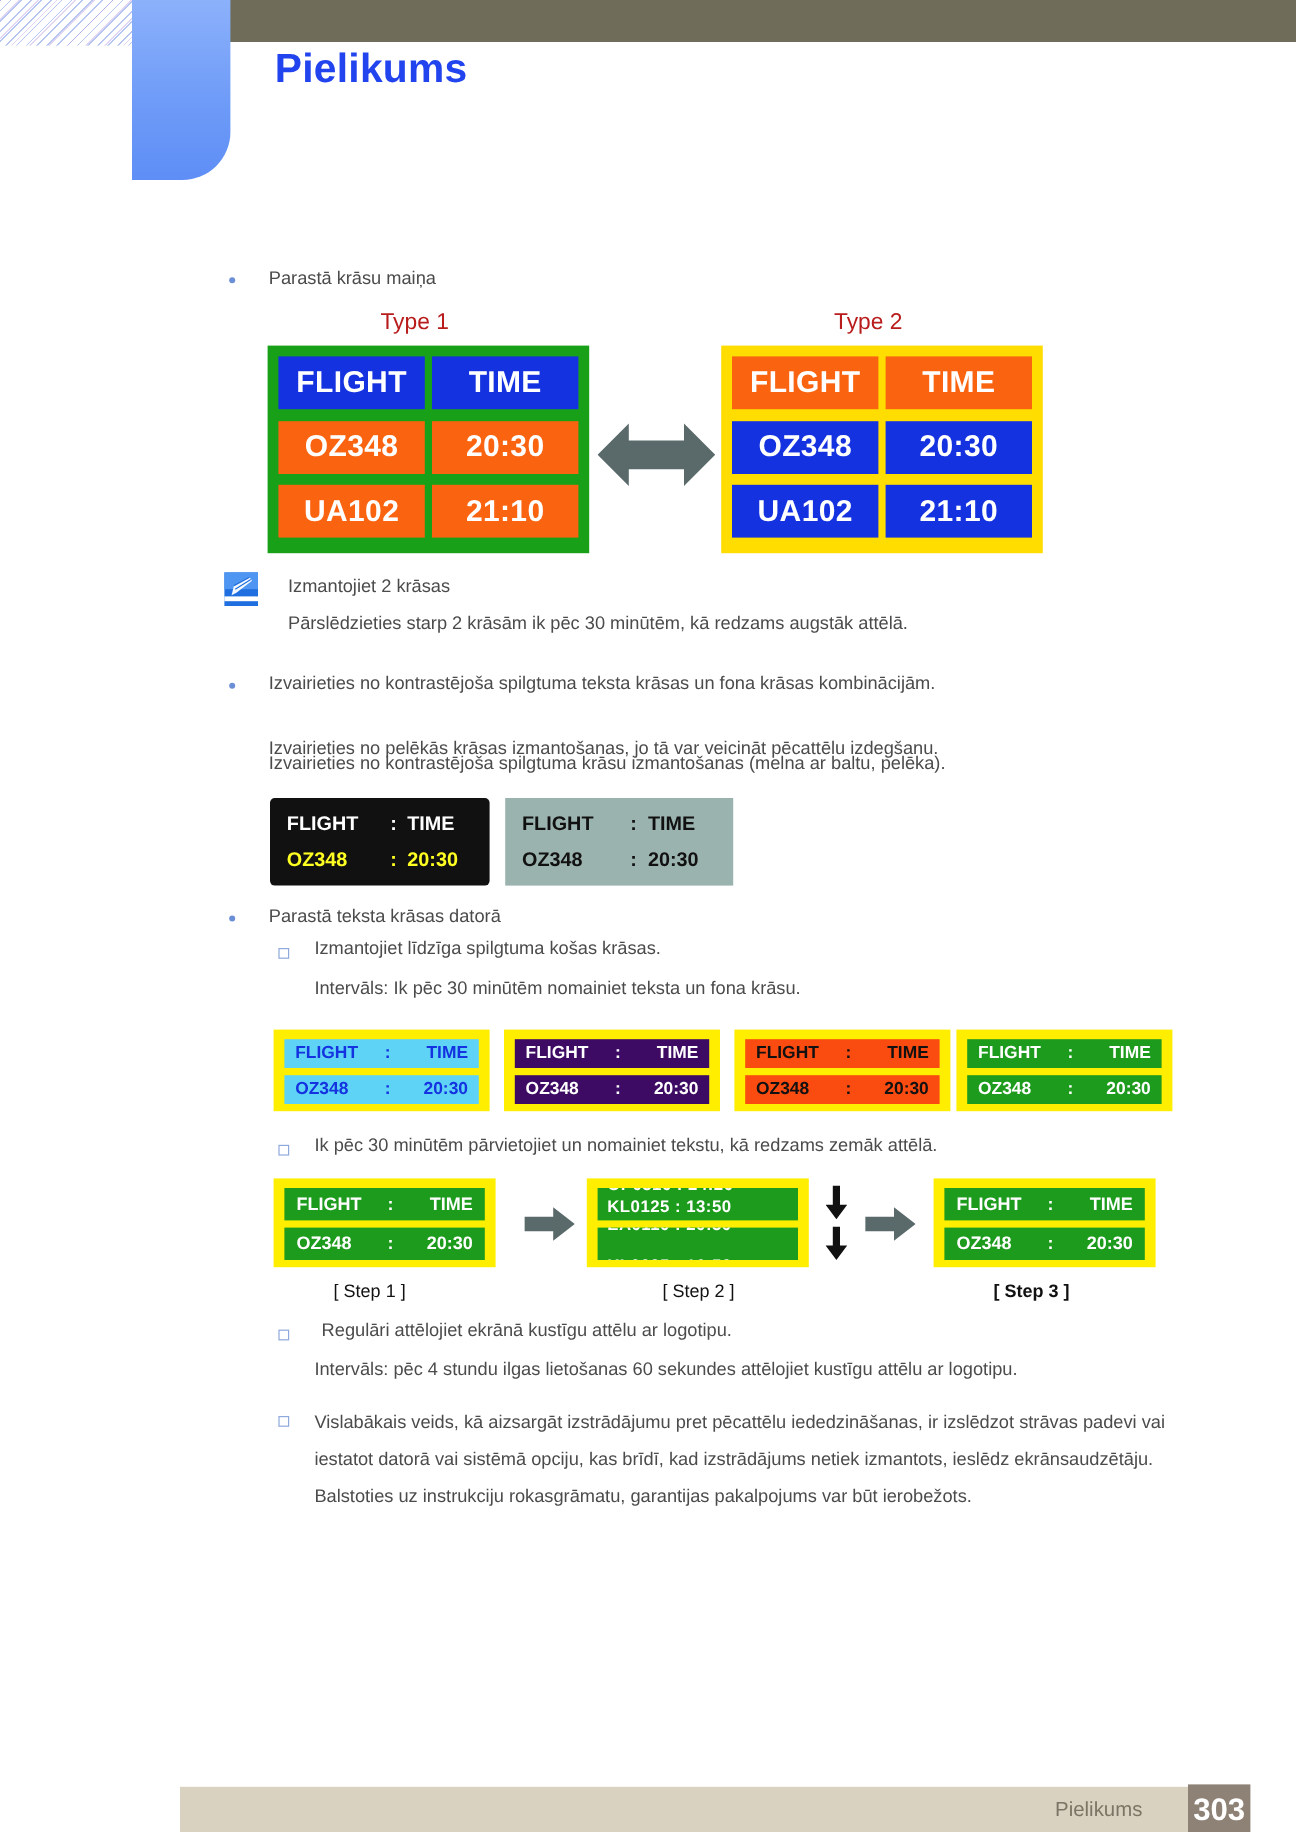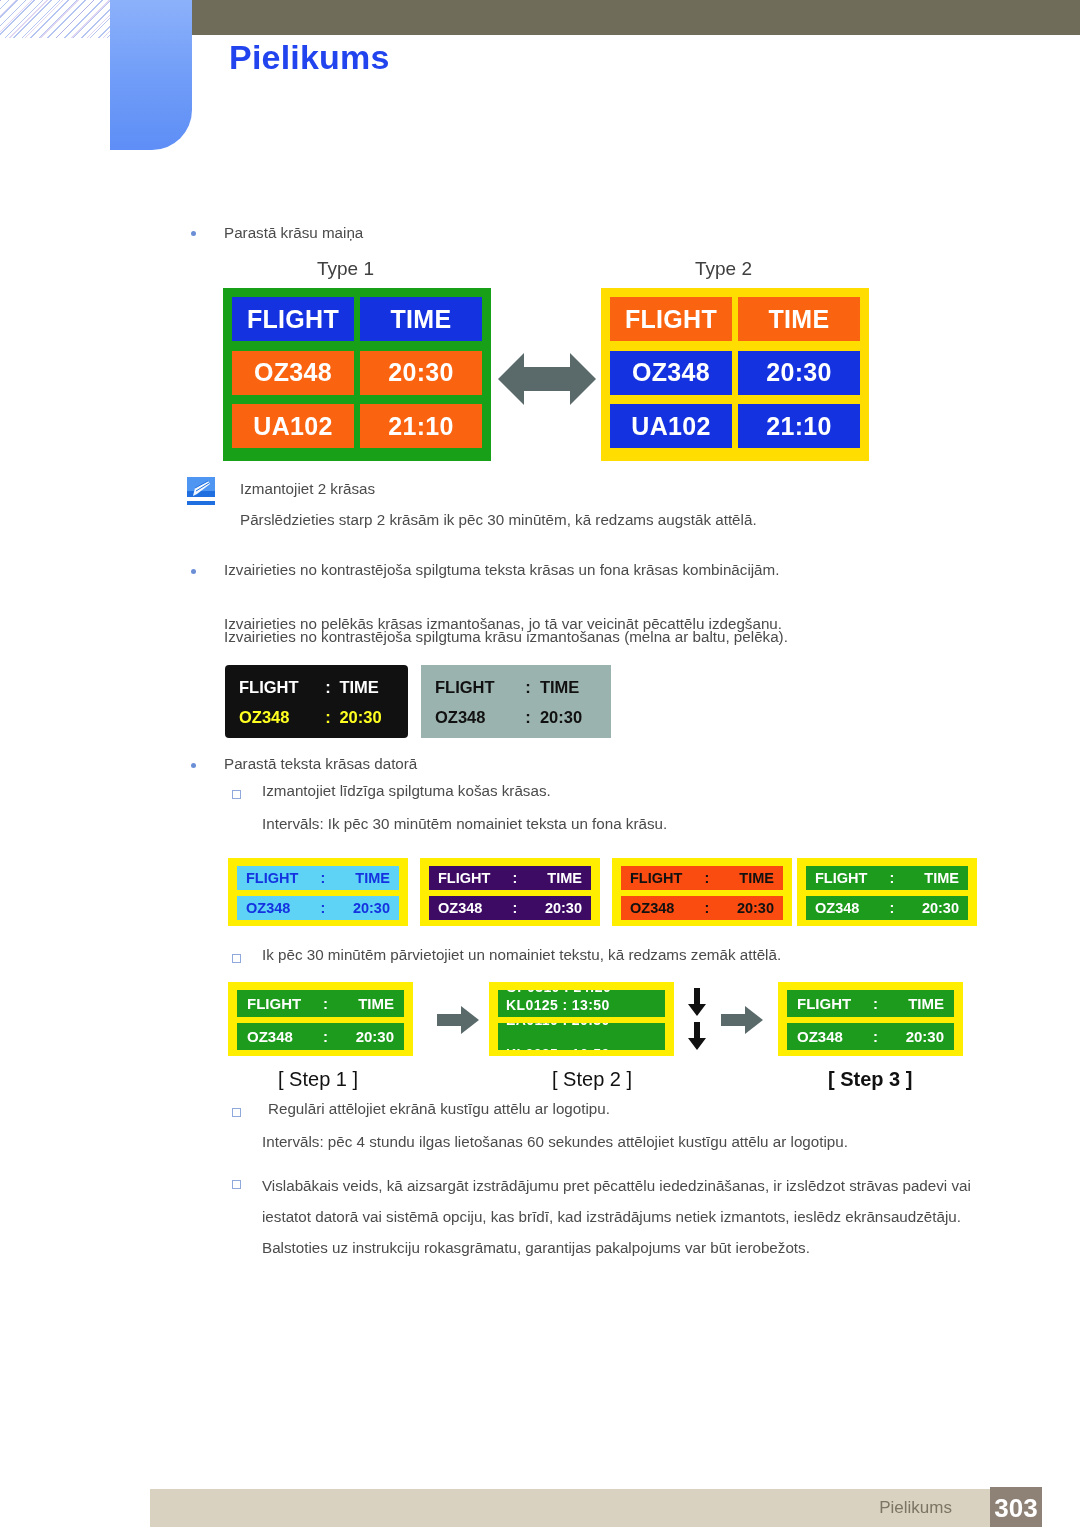--- a/index.html
+++ b/index.html
@@ -45,21 +45,21 @@
   }
   .bullet-sq{
     position:absolute;width:7px;height:7px;border:1.3px solid #8fa9dd;background:#fff;
   }
   .para{
     position:absolute;color:#4b4b4b;font-size:15.2px;line-height:31px;
   }
 
   
   .type-label{
-    position:absolute;font-size:19px;color:#404040;
+    position:absolute;font-size:19px;color:#b91c1c;
   }
   .ftable{position:absolute;display:grid;grid-template-columns:1fr 1fr;gap:6px;padding:9px;box-sizing:border-box;}
   .ftable .cell{
     display:flex;align-items:center;justify-content:center;
     font-weight:bold;font-size:25px;color:#ffffff;height:44px;
     letter-spacing:.3px;
   }
   .t1{left:223px;top:288px;width:268px;height:173px;background:#18a018;}
   .t1 .hdr{background:#1432e0;}
   .t1 .dat{background:#fa6410;}
@@ -108,21 +108,21 @@
   .stepbox .a{width:68px;}
   .stepbox .b{width:24px;text-align:center;}
   .stepbox .c{width:58px;text-align:right;}
   .scrollrow{
     height:27px;overflow:hidden;background:#1d9b1d;color:#fff;
     font-weight:bold;font-size:14px;padding:0 8px;box-sizing:border-box;
     position:relative;
   }
   .scrollrow.r2{margin-top:6px;}
   .scrollrow .sl{position:absolute;left:8px;white-space:nowrap;letter-spacing:.4px;}
-  .step-caption{position:absolute;font-size:20px;color:#111;}
+  .step-caption{position:absolute;font-size:15px;color:#111;}
 
   .arrow-r{position:absolute;width:42px;height:30px;}
   .arrow-d{position:absolute;width:18px;height:28px;}
 
   
   .footer-bar{position:absolute;left:150px;top:1489px;width:870px;height:38px;background:#d9d2c0;}
   .footer-text{position:absolute;right:128px;top:1498px;font-size:17px;color:#7c7464;}
   .footer-num{
     position:absolute;left:990px;top:1487px;width:52px;height:42px;background:#8d8275;
     color:#ffffff;font-size:26px;font-weight:bold;display:flex;align-items:center;justify-content:center;

